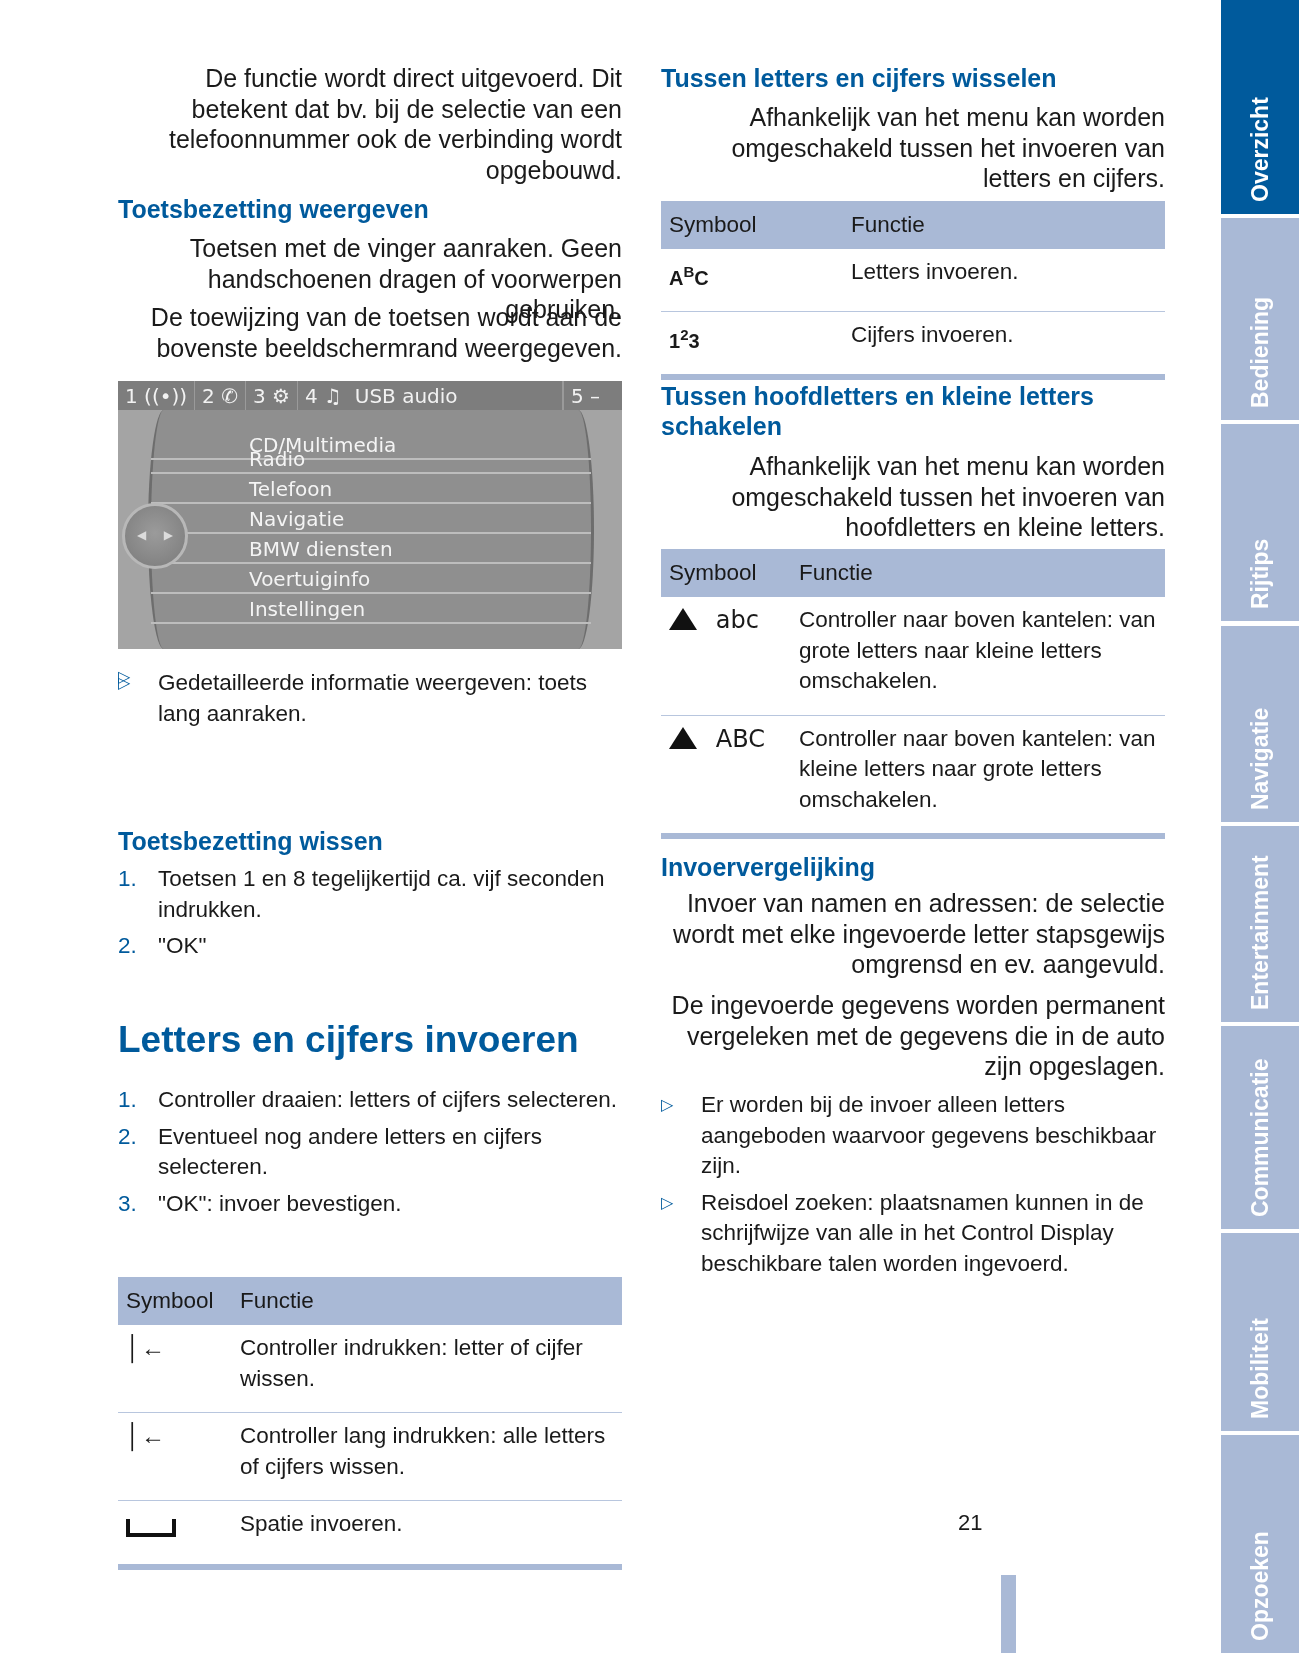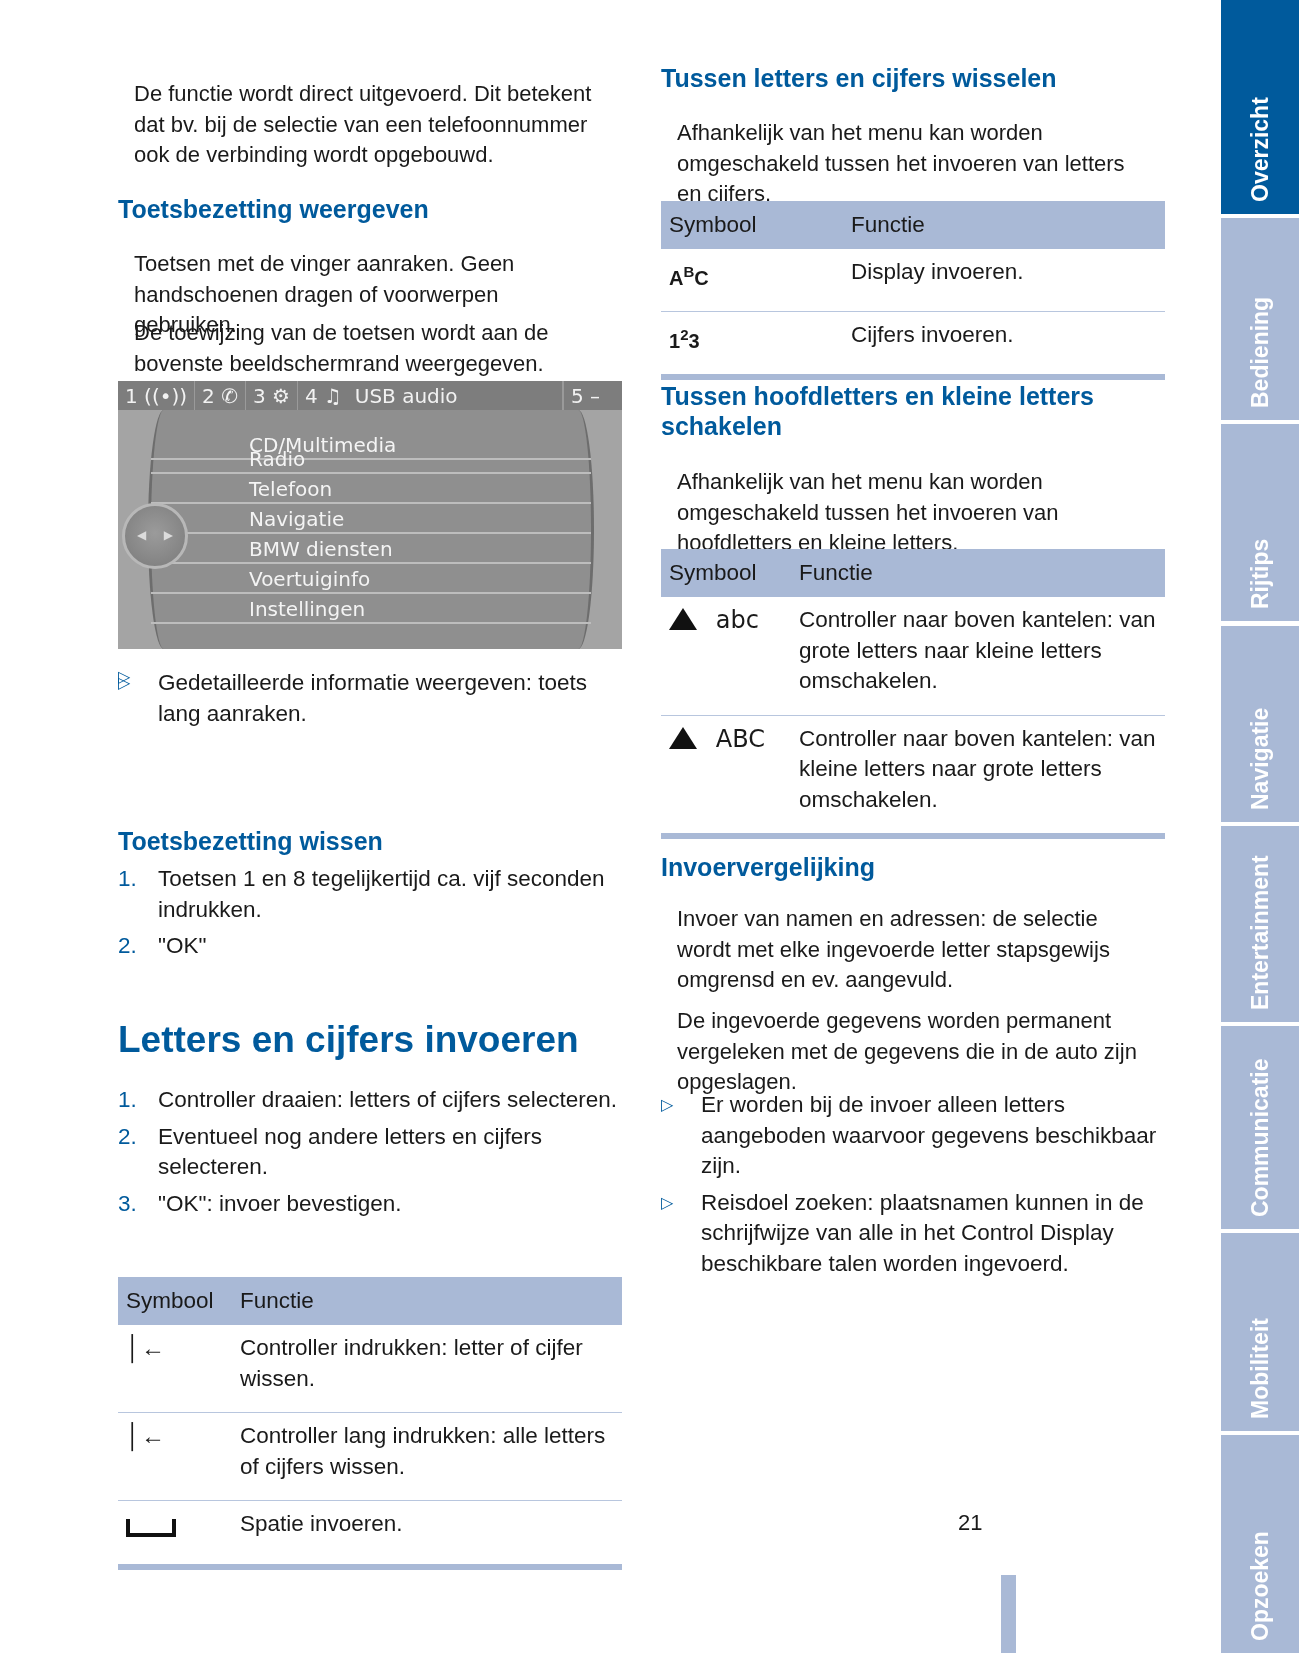--- a/index.html
+++ b/index.html
@@ -3,21 +3,21 @@
   <meta charset="utf-8">
   <style>
     html, body { margin: 0; padding: 0; }
     body {
       width: 1299px; height: 1653px; background: #ffffff; position: relative;
       font-family: "Liberation Sans", sans-serif; color: #1a1a1a; overflow: hidden;
     }
     .col { position: absolute; top: 0; }
     .col-left { left: 118px; width: 504px; }
     .col-right { left: 661px; width: 504px; }
-    p { margin: 16px; font-size: 22px; line-height: 30.5px; }
+    p { margin: 0; font-size: 25px; line-height: 30.5px; text-align: right; }
     .h2 { color: #005a9c; font-weight: bold; font-size: 25px; line-height: 30px; margin: 0; }
     .h1 { color: #005a9c; font-weight: bold; font-size: 37px; line-height: 44px; margin: 0; }
     .abs { position: absolute; left: 0; right: 0; }
 
     
     .list { margin: 0; padding: 0; list-style: none; }
     .list li { position: relative; padding-left: 40px; font-size: 22.5px; line-height: 30.5px; margin-bottom: 6px; }
     .list .num { position: absolute; left: 0; top: 0; color: #005a9c; }
     .list .tri { position: absolute; left: 0; top: 0; color: #005a9c; font-size: 16px; }
 
@@ -142,21 +142,21 @@
   <table class="tbl abs" style="top:201px;">
     <thead>
       <tr>
         <th style="width:166px;">Symbool</th>
         <th>Functie</th>
       </tr>
     </thead>
     <tbody>
       <tr>
         <td><span class="sym-abc">A<sup>B</sup>C</span></td>
-        <td>Display invoeren.</td>
+        <td>Letters invoeren.</td>
       </tr>
       <tr>
         <td><span class="sym-abc">1<sup>2</sup>3</span></td>
         <td>Cijfers invoeren.</td>
       </tr>
     </tbody>
   </table>
 
   <h2 class="h2 abs" style="top:381px;">Tussen hoofdletters en kleine letters schakelen</h2>
   <p class="abs" style="top:451px;">Afhankelijk van het menu kan worden omgeschakeld tussen het invoeren van hoofdletters en kleine letters.</p>

